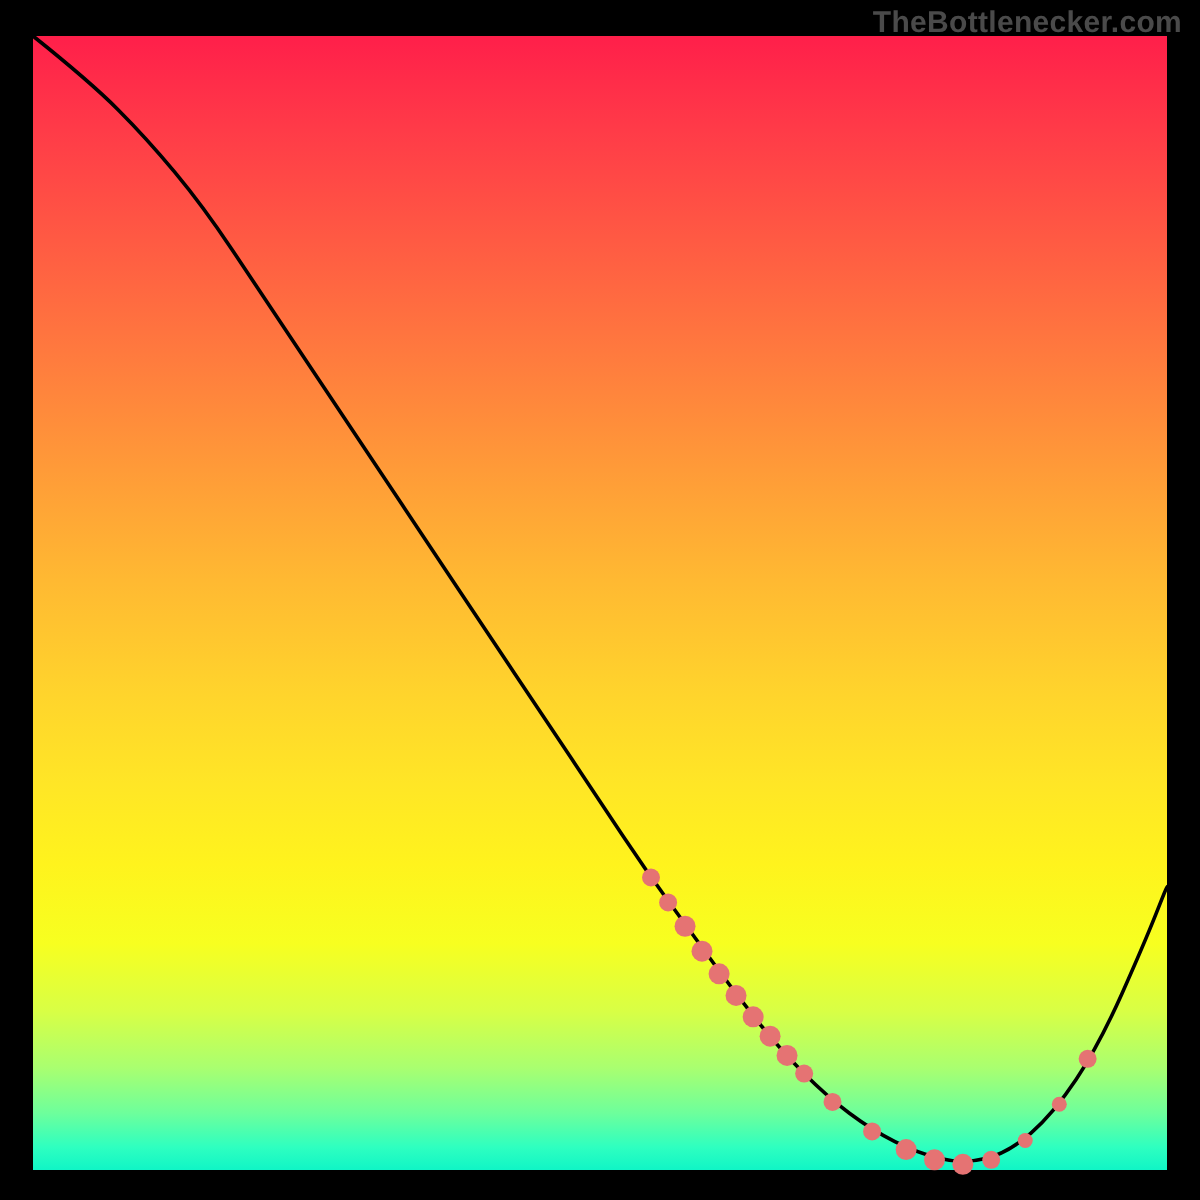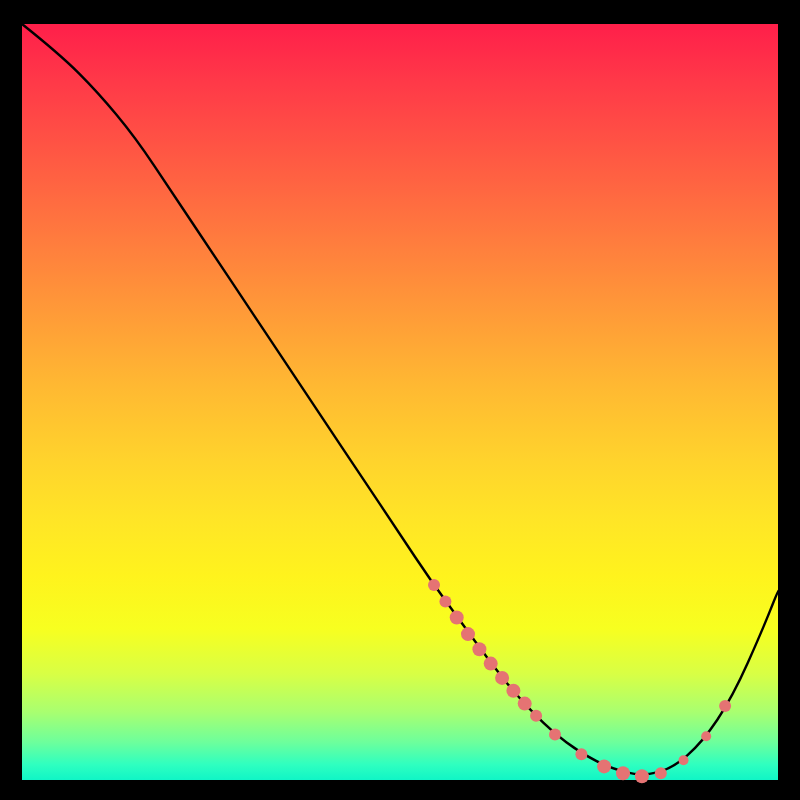--- a/index.html
+++ b/index.html
@@ -54,20 +54,21 @@
     top: 0;
     width: 756px;
     height: 756px;
     overflow: visible;
   }
 </style>
 </head>
 <body>
 
 <div class="wrap">
+  <div class="attribution">TheBottlenecker.com</div>
 
   <div class="plot">
     <svg class="curve" viewBox="0 0 756 756" preserveAspectRatio="none">
       <path id="curve-path" fill="none" stroke-width="2.4" d="M 0.0 0.0 Q 37.8 30.2 56.7 49.1 Q 75.6 68.0 94.5 90.7 Q 113.4 113.4 132.3 141.8 Q 151.2 170.1 170.1 198.5 Q 189.0 226.8 207.9 255.2 Q 226.8 283.5 245.7 311.9 Q 264.6 340.2 283.5 368.6 Q 302.4 396.9 321.3 425.3 Q 340.2 453.6 359.1 481.9 Q 378.0 510.3 393.1 533.0 Q 408.2 555.7 423.4 576.5 Q 438.5 597.2 453.6 618.0 Q 468.7 638.8 483.8 657.7 Q 499.0 676.6 514.1 691.7 Q 529.2 706.9 544.3 718.2 Q 559.4 729.5 574.6 737.1 Q 589.7 744.7 604.8 748.4 Q 619.9 752.2 635.0 748.4 Q 650.2 744.7 665.3 731.4 Q 680.4 718.2 695.5 695.5 Q 710.6 672.8 725.8 638.8 Q 740.9 604.8 748.4 585.9 T 756.0 567.0" stroke="#000000"></path>
       <g id="markers">
           <circle cx="412.0" cy="561.0" r="6" fill="#e57373"></circle>
           <circle cx="423.4" cy="577.6" r="6" fill="#e57373"></circle>
           <circle cx="434.7" cy="593.5" r="7" fill="#e57373"></circle>
           <circle cx="446.0" cy="610.1" r="7" fill="#e57373"></circle>
           <circle cx="457.4" cy="625.2" r="7" fill="#e57373"></circle>

